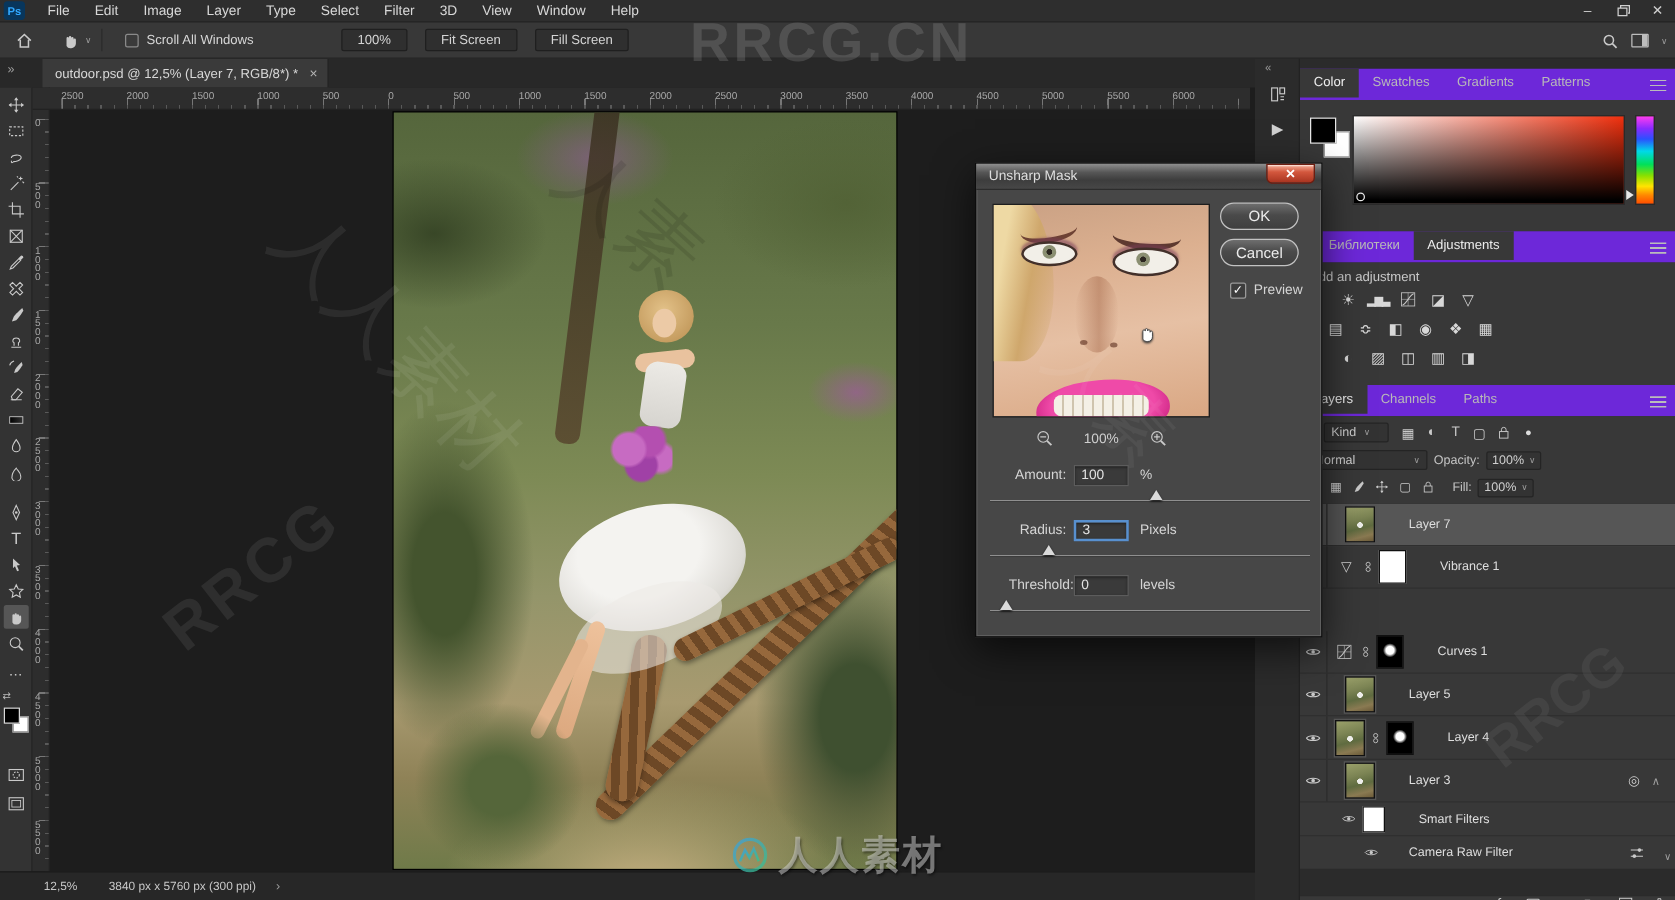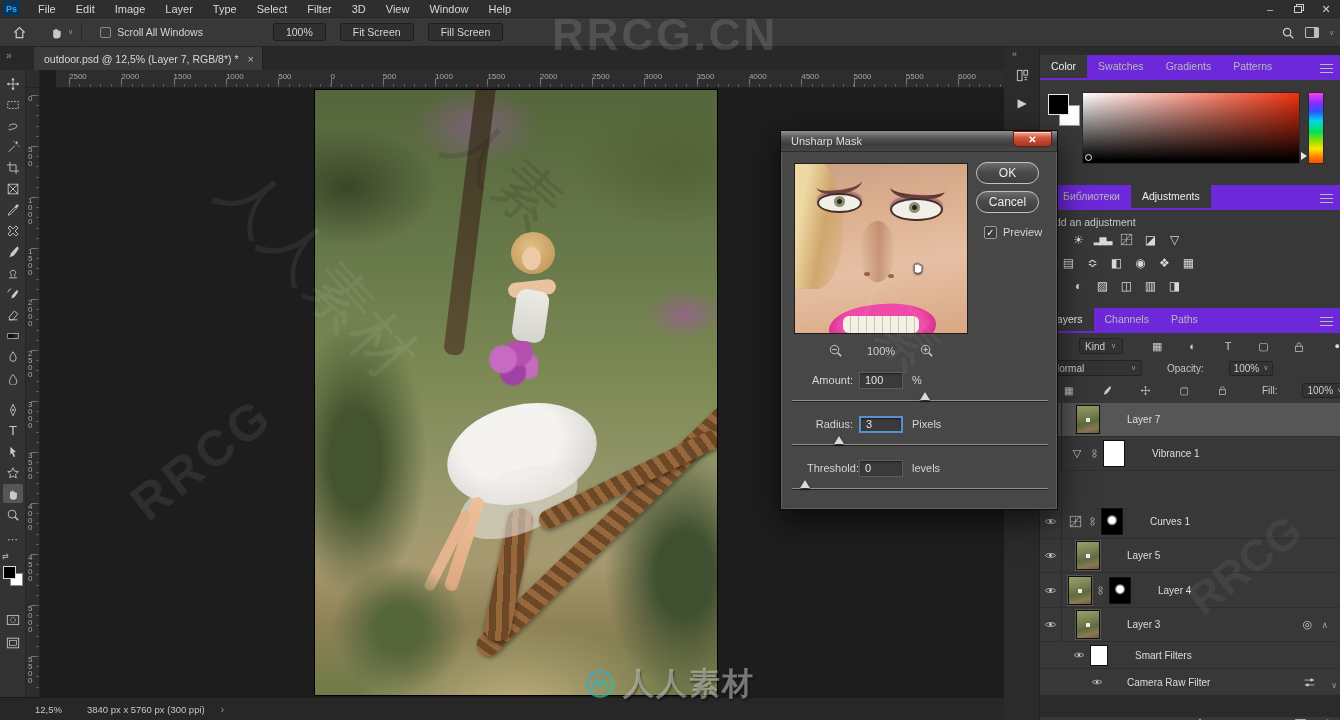--- a/index.html
+++ b/index.html
@@ -34,21 +34,21 @@
   .toolbar{position:absolute;left:0;top:70px;width:26px;height:650px;background:#333333;border-right:1px solid #252525;z-index:2;}
   .tool{position:absolute;left:3px;width:20px;height:19px;display:flex;align-items:center;justify-content:center;border-radius:2px;}
   .tool.sel{background:#565656;}
   .fgbg{position:absolute;left:3px;}
   .fg{width:13px;height:13px;background:#000;border:1px solid #d9d9d9;position:absolute;left:0;top:0;z-index:2;}
   .bg{width:13px;height:13px;background:#fff;border:1px solid #888;position:absolute;left:7px;top:7px;}
   .swapmini{position:absolute;left:2px;font-size:8px;color:#bbb;}
 
   
   .corner{position:absolute;left:26px;top:70px;width:14px;height:18px;background:#2d2d2d;border-right:1px solid #222;border-bottom:1px solid #222;z-index:2;}
-  .hruler{position:absolute;left:56px;top:70px;width:964px;height:18px;background:#2d2d2d;border-bottom:1px solid #222;z-index:2;
+  .hruler{position:absolute;left:36px;top:70px;width:964px;height:18px;background:#2d2d2d;border-bottom:1px solid #222;z-index:2;
     background-image:repeating-linear-gradient(90deg,#5a5a5a 0 1px,transparent 1px 10.46px),repeating-linear-gradient(90deg,#777 0 1px,transparent 1px 52.3px);
     background-size:100% 4px,100% 9px;background-position:13px 14px,13px 9px;background-repeat:no-repeat;}
   .rlabel{position:absolute;top:2px;font-size:8px;color:#a8a8a8;}
   .vruler{position:absolute;left:26px;top:88px;width:14px;height:609px;background:#2d2d2d;border-right:1px solid #222;z-index:2;
     background-image:repeating-linear-gradient(180deg,#5a5a5a 0 1px,transparent 1px 10.2px),repeating-linear-gradient(180deg,#777 0 1px,transparent 1px 51px);
     background-size:4px 100%,9px 100%;background-position:10px 7px,5px 7px;background-repeat:no-repeat;}
   .vlabel{position:absolute;left:2px;font-size:8px;line-height:7px;color:#a8a8a8;white-space:pre-line;}
 
   
   .canvas{position:absolute;left:40px;top:88px;width:964px;height:609px;background:#1d1d1d;overflow:hidden;}
@@ -112,21 +112,21 @@
   .huestrip{position:absolute;left:268px;top:12px;width:16px;height:72px;border:1px solid #2a2a2a;
     background:linear-gradient(180deg,#ff3df0 0%,#8a2bff 14%,#2b50ff 26%,#00d9e8 40%,#00e05a 55%,#8ae000 68%,#ffe400 80%,#ff8a00 90%,#ff4d00 100%);}
   .huearrow{position:absolute;left:261px;top:72px;width:0;height:0;border-top:4px solid transparent;border-bottom:4px solid transparent;border-left:6px solid #e8e8e8;}
 
   
   .adj-hint{position:absolute;left:8px;top:6px;font-size:10.5px;color:#c9c9c9;}
   .adjrow{position:absolute;display:flex;gap:7px;}
   .adj{width:17px;height:15px;display:flex;align-items:center;justify-content:center;font-size:12px;color:#d8d8d8;}
 
   
-  .lrow-ctl{position:absolute;left:0;width:300px;display:flex;align-items:center;font-size:10px;color:#c5c5c5;gap:20px;}
+  .lrow-ctl{position:absolute;left:0;width:300px;display:flex;align-items:center;font-size:10px;color:#c5c5c5;}
   .dd{height:16px;background:#333;border:1px solid #242424;border-radius:2px;display:flex;align-items:center;padding:0 5px;gap:6px;color:#cfcfcf;}
   .valbox{height:15px;background:#333;border:1px solid #242424;border-radius:2px;display:flex;align-items:center;padding:0 4px;gap:4px;color:#cfcfcf;}
   .chev{font-size:7px;color:#9a9a9a;}
   .fl-ic{width:19px;text-align:center;color:#c9c9c9;font-size:11px;}
   .layers-list{position:absolute;left:0;top:356px;width:300px;height:292px;overflow:hidden;background:#383838;}
   .lr{position:absolute;left:0;width:300px;border-bottom:1px solid #2f2f2f;display:flex;align-items:center;}
   .lr.sel{background:#565656;}
   .eyecell{width:22px;display:flex;justify-content:center;align-items:center;border-right:1px solid #2b2b2b;align-self:stretch;}
   .thumb{width:24px;height:29px;border:1px solid #101010;outline:1px solid #555;margin-left:14px;
     background:radial-gradient(circle 3.5px at 50% 52%,#eeeeea 0 60%,transparent 70%),

